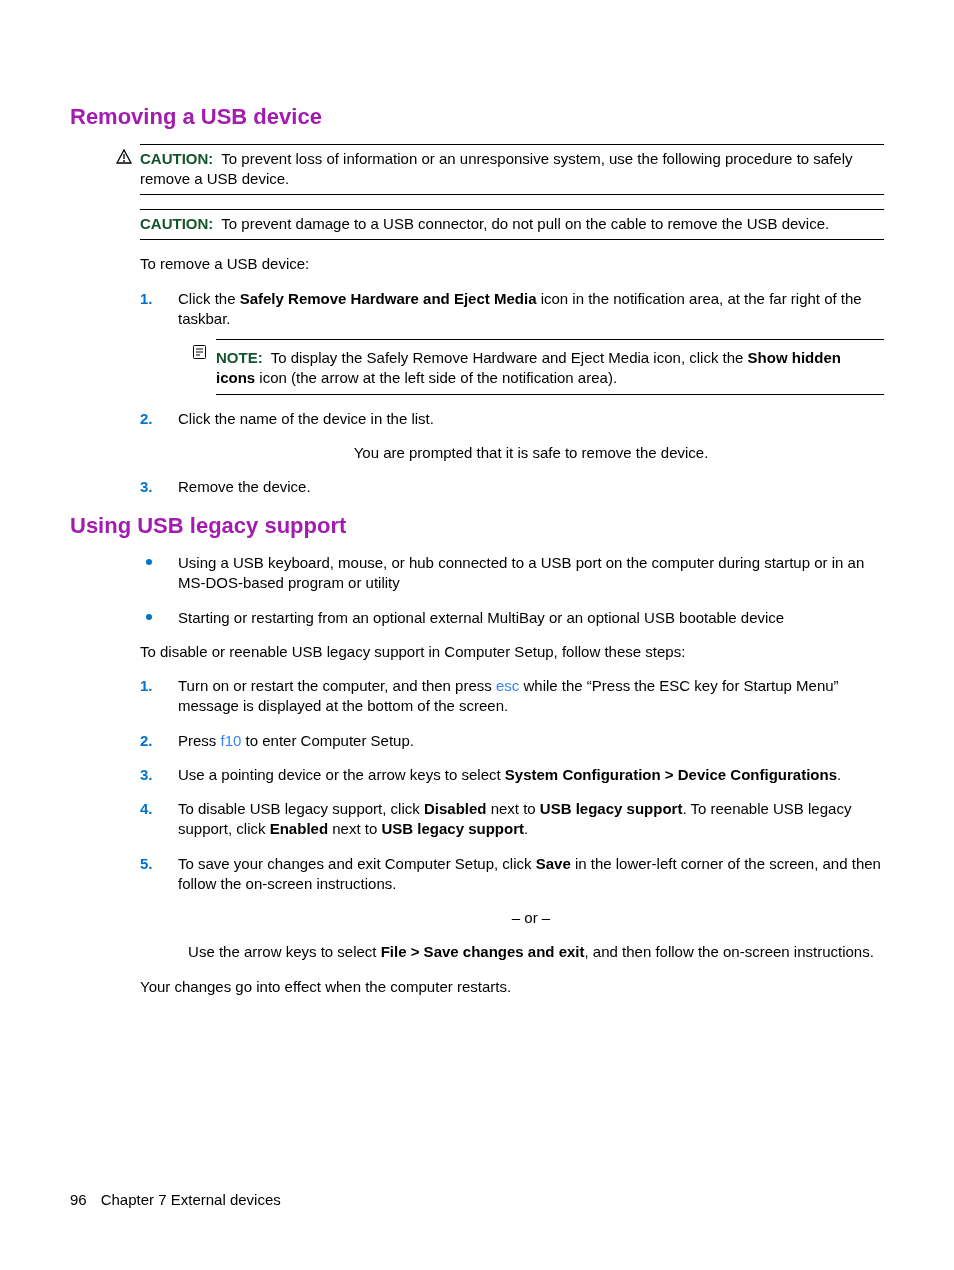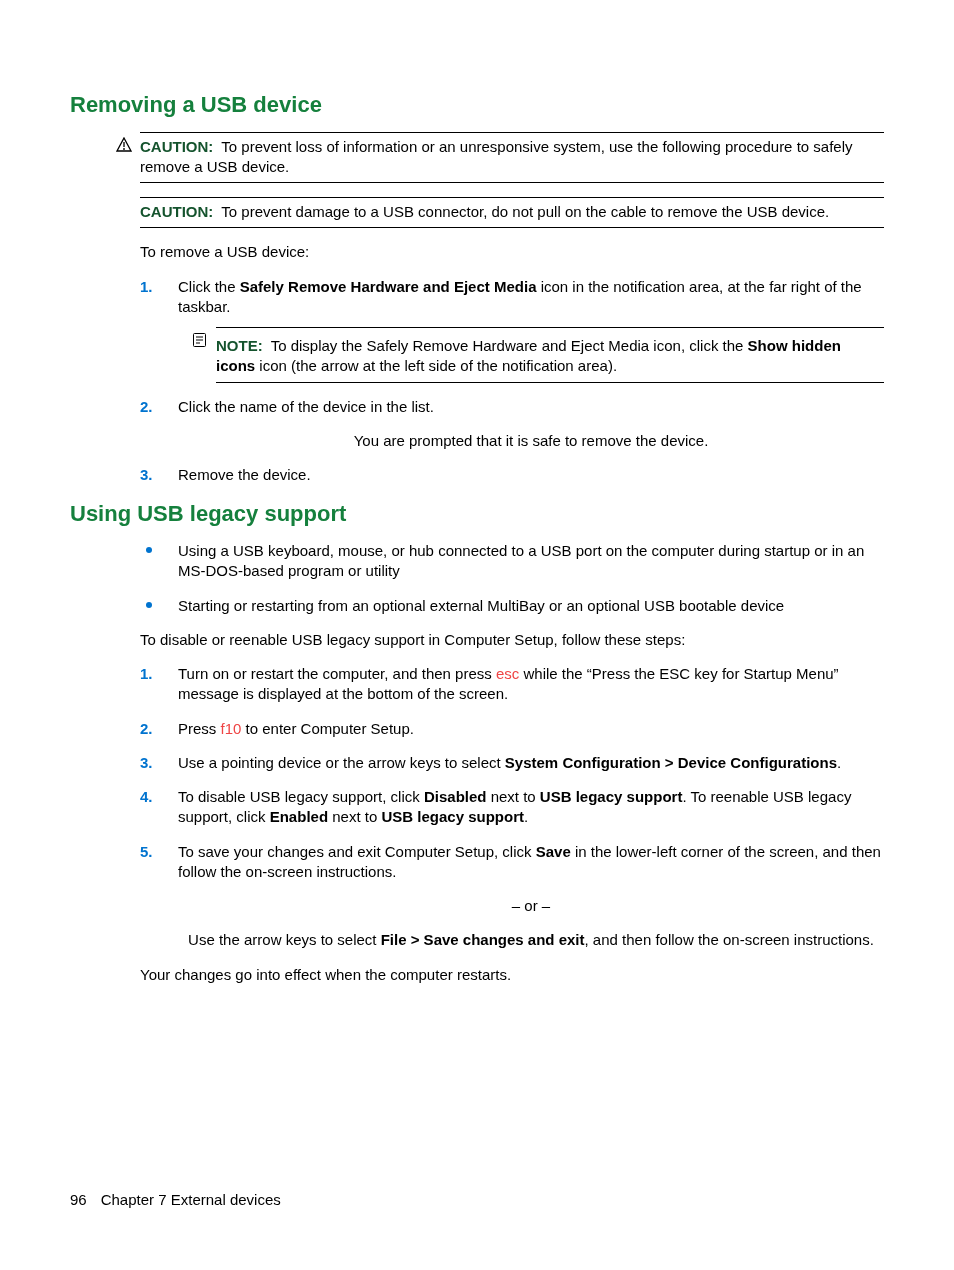--- a/index.html
+++ b/index.html
@@ -12,24 +12,24 @@
     padding: 0;
     width: 954px;
   }
   .page {
     padding: 90px 70px 40px 70px;
     box-sizing: border-box;
     min-height: 1270px;
     position: relative;
   }
   h2.section {
-    color: #15803d;
+    color: #a21caf;
     font-size: 22px;
     font-weight: bold;
-    margin: 0 0 12px 0;
+    margin: 12px 0 12px 0;
   }
   .indent {
     margin-left: 70px;
   }
   .callout {
     border-top: 1px solid #000;
     border-bottom: 1px solid #000;
     padding: 4px 0 5px 0;
     margin: 0 0 14px 0;
     position: relative;
@@ -99,21 +99,21 @@
     margin-left: 38px;
   }
   .note-icon {
     position: absolute;
     left: -24px;
     top: 4px;
     width: 16px;
     height: 16px;
   }
   .bold { font-weight: bold; }
-  .key { color: #ef4444; }
+  .key { color: #3b82f6; }
   .footer {
     position: absolute;
     bottom: 60px;
     left: 70px;
     font-size: 15px;
   }
   .footer .pnum { margin-right: 14px; }
 </style>
 </head>
 <body>

